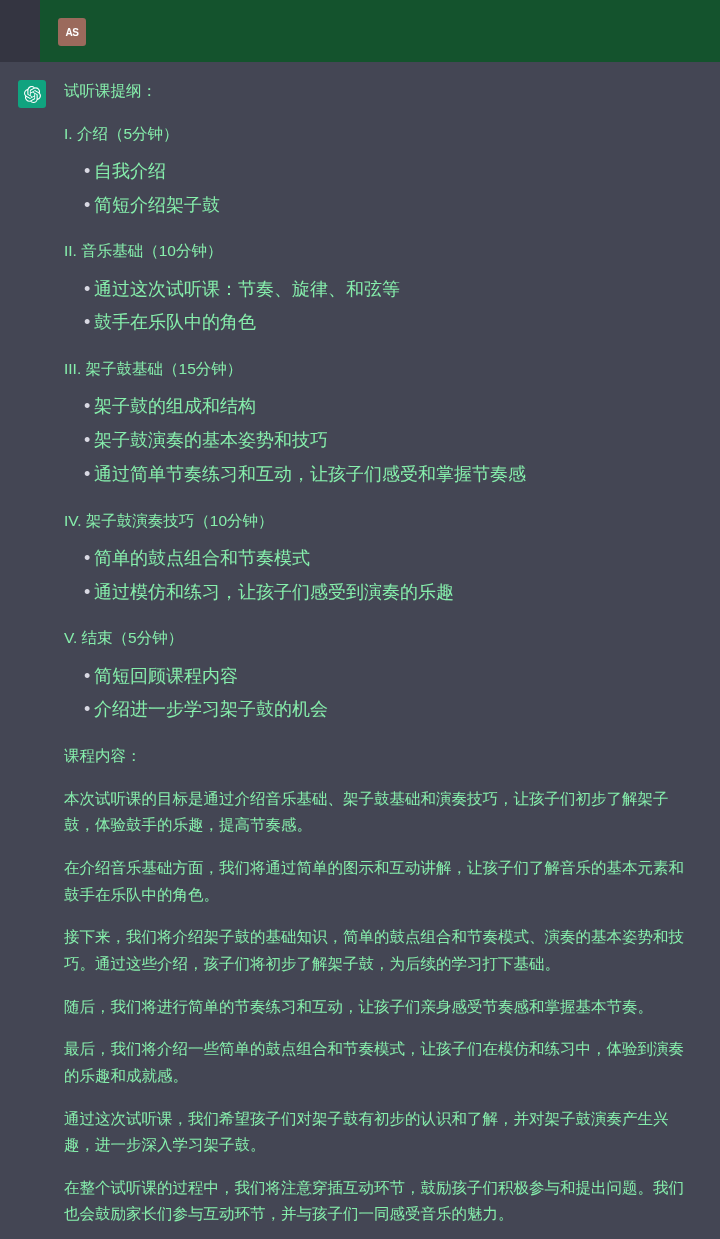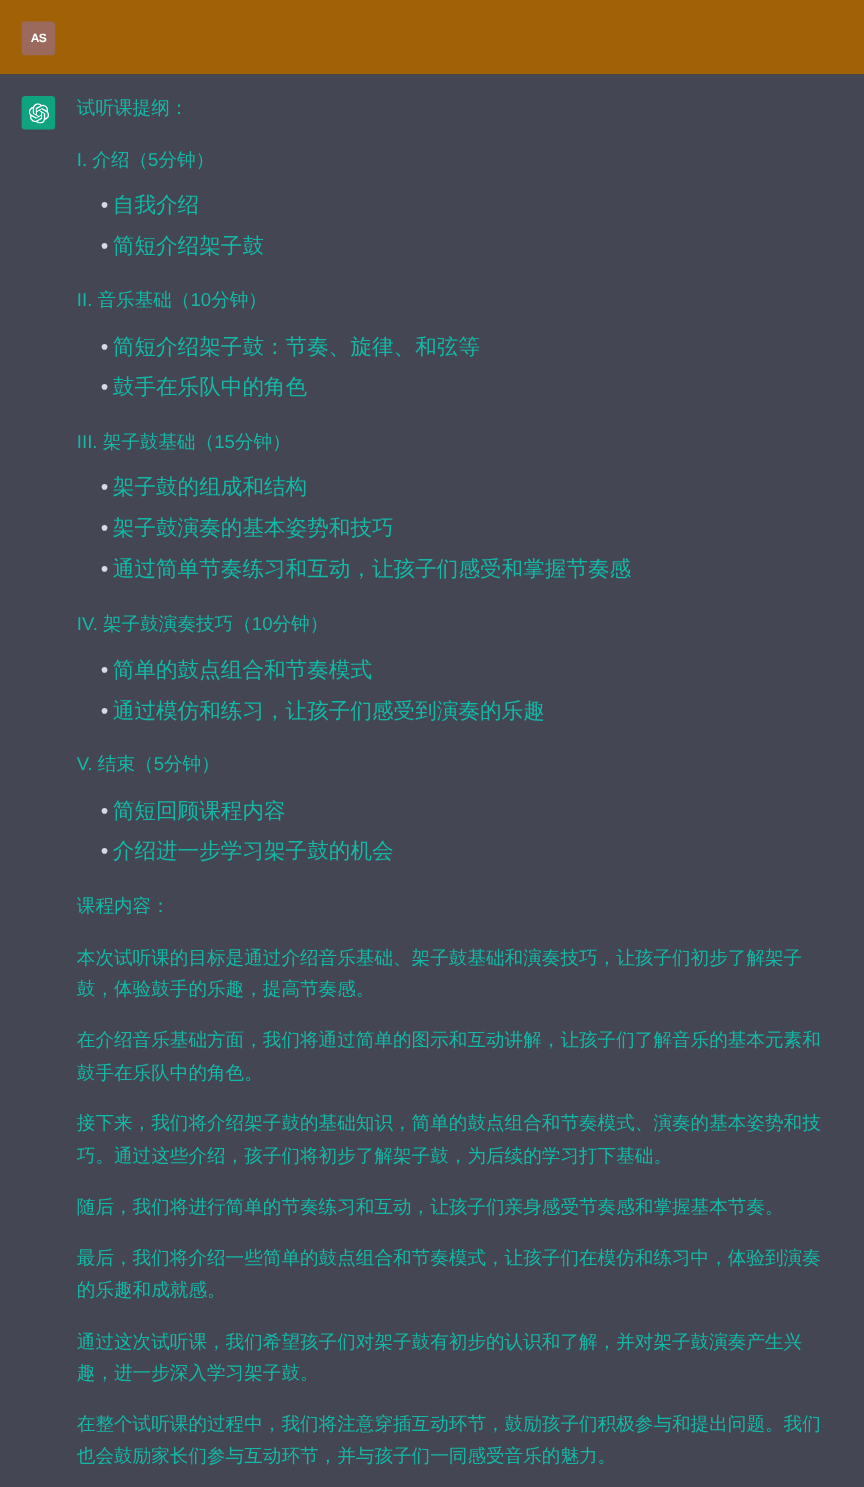--- a/index.html
+++ b/index.html
@@ -16,22 +16,23 @@
     position: relative;
   }
   .chat {
     width: 720px;
   }
   .msg {
     display: flex;
     padding: 16px 24px 16px 18px;
   }
   .msg-user {
-    background: #a16207;
+    background: #14532d;
     align-items: flex-end;
+    margin-left: 40px;
   }
   .msg-assistant {
     background: #444654;
     align-items: flex-start;
     padding-bottom: 46px;
   }
   .avatar {
     width: 28px;
     height: 28px;
     min-width: 28px;
@@ -49,21 +50,21 @@
   .avatar-user {
     background: #9b6a5c;
   }
   .avatar-assistant {
     background: #10a37f;
   }
   .avatar-assistant svg { display: block; }
   .body-text {
     font-size: 15.5px;
     line-height: 1.72;
-    color: #14b8a6;
+    color: #86efac;
     flex: 1;
     min-width: 0;
   }
   .msg-user .body-text {
     color: #ececf1;
   }
   .p {
     margin: 0 0 16px 0;
   }
   .p:last-child { margin-bottom: 0; }
@@ -123,21 +124,21 @@
         <p class="sec-title">I. 介绍（5分钟）</p>
         <ul class="bullets">
           <li>自我介绍</li>
           <li>简短介绍架子鼓</li>
         </ul>
       </div>
 
       <div class="section">
         <p class="sec-title">II. 音乐基础（10分钟）</p>
         <ul class="bullets">
-          <li>简短介绍架子鼓：节奏、旋律、和弦等</li>
+          <li>通过这次试听课：节奏、旋律、和弦等</li>
           <li>鼓手在乐队中的角色</li>
         </ul>
       </div>
 
       <div class="section">
         <p class="sec-title">III. 架子鼓基础（15分钟）</p>
         <ul class="bullets">
           <li>架子鼓的组成和结构</li>
           <li>架子鼓演奏的基本姿势和技巧</li>
           <li>通过简单节奏练习和互动，让孩子们感受和掌握节奏感</li>

